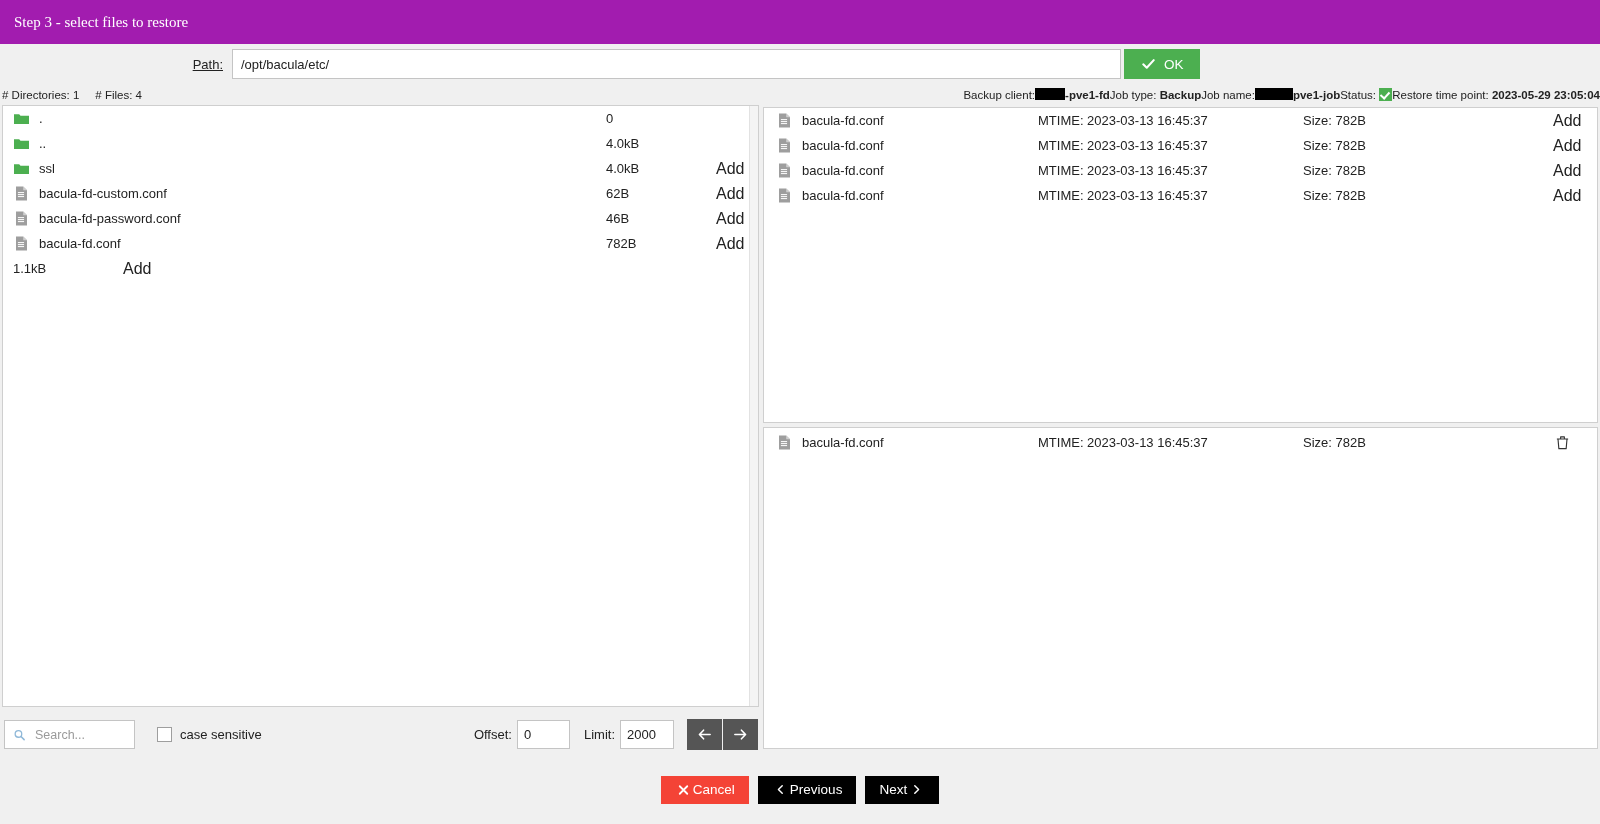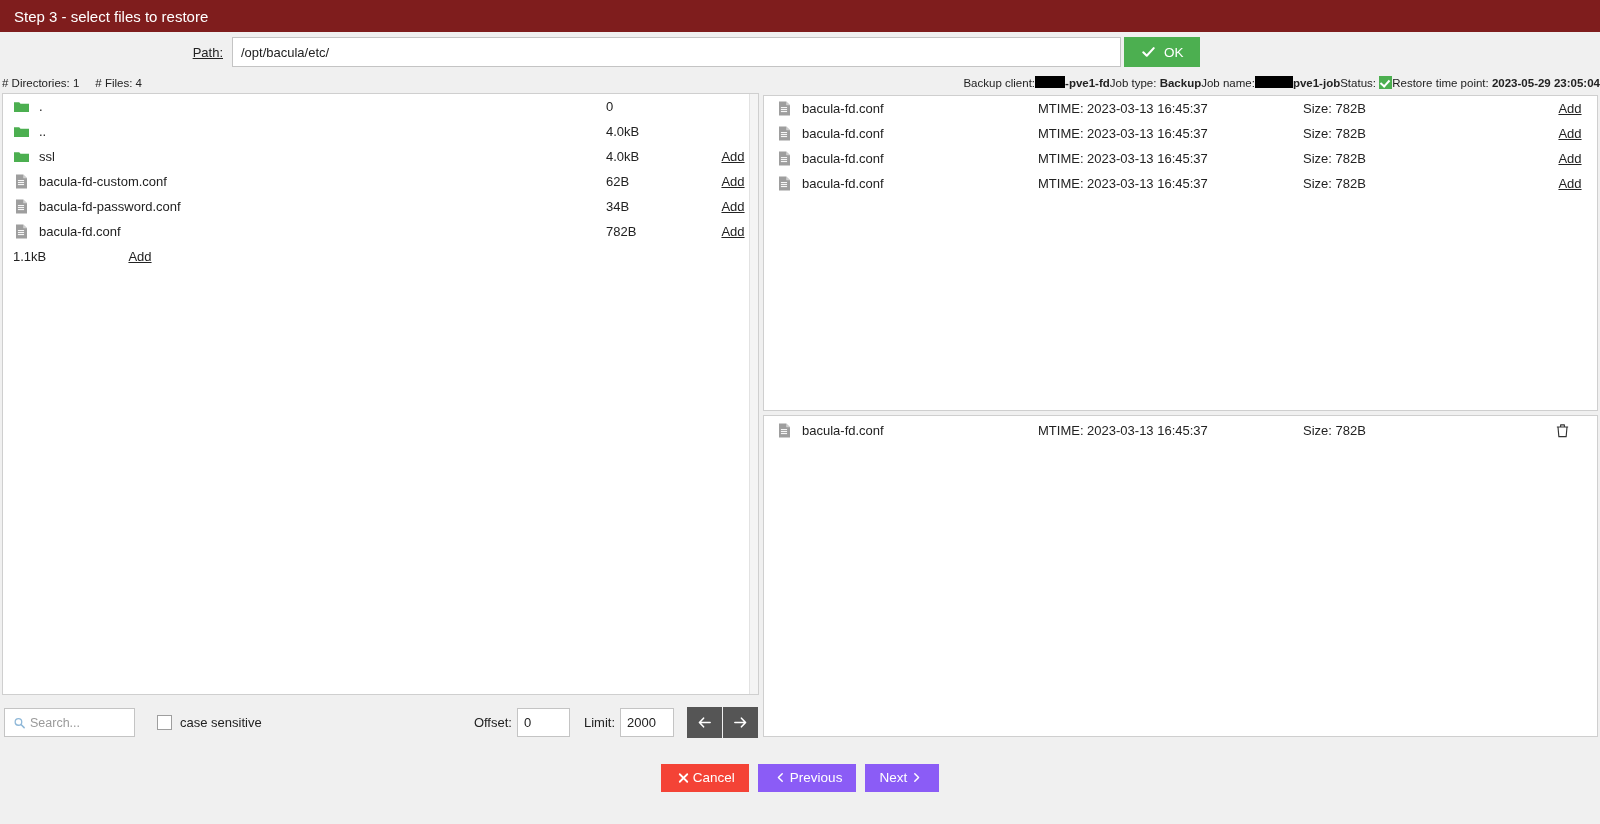--- a/index.html
+++ b/index.html
@@ -9,27 +9,28 @@
     overflow: hidden;
     background: #f0f0f0;
     font-family: "Liberation Sans", sans-serif;
     font-size: 13px;
     color: #222;
     -webkit-font-smoothing: antialiased;
   }
 
   
   .titlebar {
-    height: 32px;
-    background: #7f1d1d;
+    height: 44px;
+    background: #a21caf;
     color: #ffffff;
     display: flex;
     align-items: center;
     padding: 0 14px;
     font-size: 15px;
+    font-family: Liberation Serif, serif;
   }
 
   
   .pathrow {
     height: 40px;
     display: flex;
     align-items: center;
     padding: 0 0 0 0;
     background: #f0f0f0;
   }
@@ -151,25 +152,24 @@
     font-size: 13px;
     color: #222;
   }
   .frow .nm { display: flex; align-items: center; gap: 9px; flex: 1; min-width: 0; }
   .frow .nm span.txt { white-space: nowrap; overflow: hidden; text-overflow: ellipsis; }
   .frow .sz { width: 110px; }
   .frow .mt { width: 265px; }
   .frow .szr { width: 250px; }
   .add-link {
     color: #222;
-    text-decoration: underline;
     cursor: pointer;
-    font-size: 13px;
+    font-size: 16px;
     width: 34px;
-    text-align: center;
+    text-align: left;
   }
   .add-slot { width: 34px; }
 
   
   .ico { width: 17px; height: 17px; flex: 0 0 17px; display:block; }
 
   
   .scroll-track {
     position: absolute;
     top: 0; right: 0; bottom: 0;
@@ -187,20 +187,21 @@
     gap: 0;
   }
   .search-wrap {
     width: 131px;
     height: 29px;
     border: 1px solid #c4c4c4;
     background: #fff;
     display: flex;
     align-items: center;
     padding: 0 6px;
+    gap: 5px;
   }
   .search-wrap input {
     border: none; outline: none;
     width: 100%;
     font-family: "Liberation Sans", sans-serif;
     font-size: 12.5px;
     color: #555;
     background: transparent;
   }
   .search-wrap input::placeholder { color: #9a9a9a; }
@@ -260,21 +261,21 @@
     color: #fff;
     font-family: "Liberation Sans", sans-serif;
     font-size: 13.5px;
     padding: 0 14px;
     display: inline-flex;
     align-items: center;
     gap: 1px;
     cursor: pointer;
   }
   .btn-cancel { background: #f44336; }
-  .btn-green  { background: #8b5cf6; }
+  .btn-green  { background: #000000; }
 
   .trash-btn {
     cursor: pointer;
     width: 18px; height: 18px;
     display: inline-flex; align-items:center; justify-content:center;
   }
 </style>
 </head>
 <body>
 
@@ -377,21 +378,21 @@
               <path d="M3 1.5 h7.2 L14 5.3 V15.5 H3 Z" fill="#9e9e9e"></path>
               <path d="M10.2 1.5 V5.3 H14" fill="#cfcfcf"></path>
               <g stroke="#ffffff" stroke-width="1" stroke-linecap="round">
                 <path d="M5.3 7.6 h5.4"></path>
                 <path d="M5.3 9.6 h5.4"></path>
                 <path d="M5.3 11.6 h5.4"></path>
               </g>
             </svg>
             <span class="txt">bacula-fd-password.conf</span>
           </div>
-          <div class="sz">34B</div>
+          <div class="sz">46B</div>
           <a class="add-link">Add</a>
         </div>
         <div class="frow">
           <div class="nm">
             <svg class="ico" viewBox="0 0 17 17">
               <path d="M3 1.5 h7.2 L14 5.3 V15.5 H3 Z" fill="#9e9e9e"></path>
               <path d="M10.2 1.5 V5.3 H14" fill="#cfcfcf"></path>
               <g stroke="#ffffff" stroke-width="1" stroke-linecap="round">
                 <path d="M5.3 7.6 h5.4"></path>
                 <path d="M5.3 9.6 h5.4"></path>

